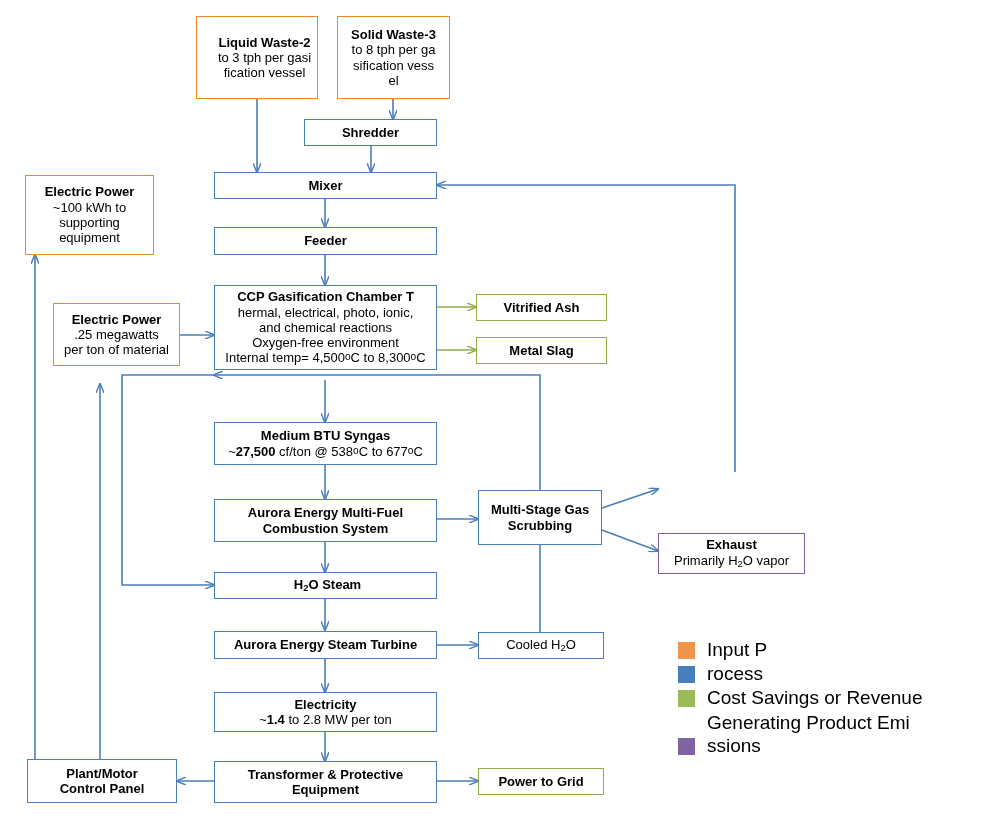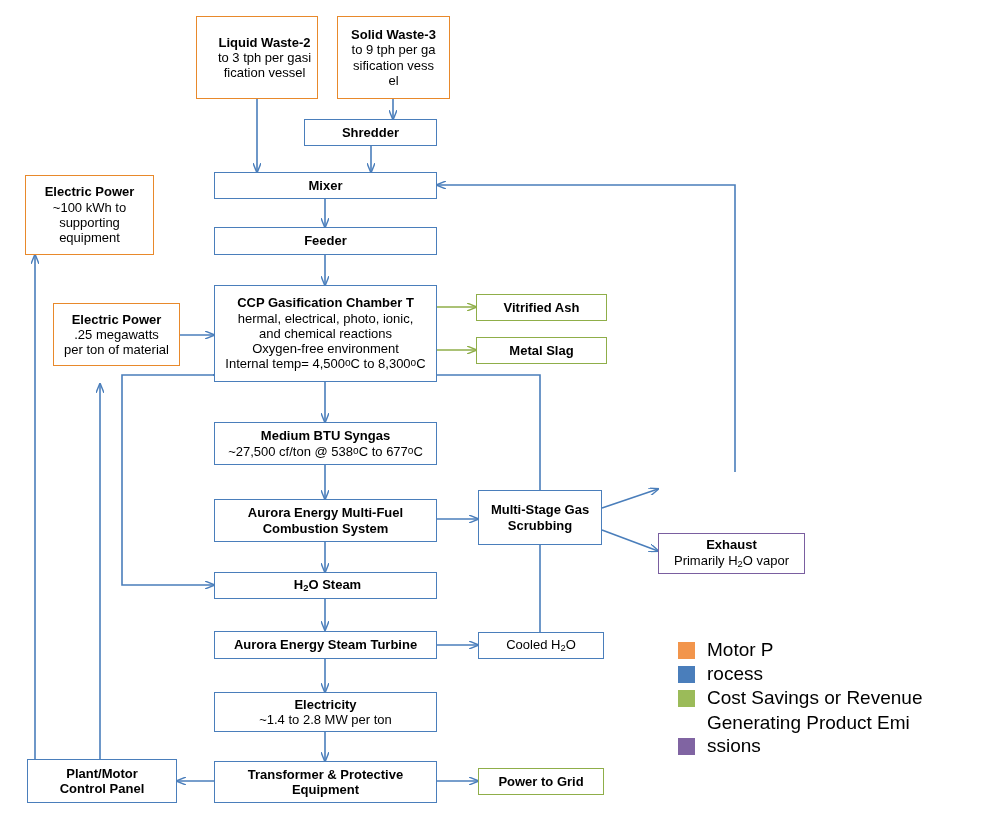--- a/index.html
+++ b/index.html
@@ -20,21 +20,21 @@
     align-items:center;
     justify-content:center;
     text-align:center;
     background:#ffffff;
     line-height:1.18;
     font-size:13px;
     padding:2px 4px;
   }
   .node .ttl{font-weight:bold;}
   .node .sub{font-weight:normal;}
-  .node .sub b{font-weight:normal;}
+  .node .sub b{font-weight:bold;}
 
   .b-blue{border:1.3px solid #4A7EBB;}
   .b-orange{border:1.3px solid #E8892B;}
   .b-green{border:1.3px solid #8FAE49;}
   .b-purple{border:1.3px solid #7A5EA0;}
 
   
   #legend{position:absolute;left:678px;top:638px;width:310px;}
   .lg-row{display:flex;align-items:flex-start;margin-bottom:1px;}
   .lg-sw{width:17px;height:17px;flex:0 0 17px;margin-right:12px;margin-top:4px;}
@@ -115,21 +115,21 @@
   </svg>
 
   <div class="node b-orange" style="left:196px;top:16px;width:122px;height:83px;padding-left:19px;">
     <span class="ttl">Liquid Waste-2</span>
     <span class="sub">to 3 tph per  gasi</span>
     <span class="sub">fication  vessel</span>
   </div>
 
   <div class="node b-orange" style="left:337px;top:16px;width:113px;height:83px;">
     <span class="ttl">Solid Waste-3</span>
-    <span class="sub">to 9 tph per  ga</span>
+    <span class="sub">to 8 tph per  ga</span>
     <span class="sub">sification  vess</span>
     <span class="sub">el</span>
   </div>
 
   <div class="node b-blue" style="left:304px;top:119px;width:133px;height:27px;align-items:center;">
     <span class="ttl">Shredder</span>
   </div>
 
   <div class="node b-blue" style="left:214px;top:172px;width:223px;height:27px;">
     <span class="ttl">Mixer</span>
@@ -145,21 +145,21 @@
     <span class="sub">supporting</span>
     <span class="sub">equipment</span>
   </div>
 
   <div class="node b-orange" style="left:53px;top:303px;width:127px;height:63px;">
     <span class="ttl">Electric Power</span>
     <span class="sub">.25 megawatts</span>
     <span class="sub">per ton of material</span>
   </div>
 
-  <div class="node b-blue" style="left:214px;top:285px;width:223px;height:97px;text-align:center;">
+  <div class="node b-blue" style="left:214px;top:285px;width:223px;height:85px;text-align:center;">
     <span class="ttl">CCP Gasification Chamber  T</span>
     <span class="sub">hermal, electrical, photo, ionic,</span>
     <span class="sub">and chemical reactions</span>
     <span class="sub">Oxygen-free environment</span>
     <span class="sub"><span>Internal temp= 4,500</span><span class="deg">o</span><span>C to 8,300</span><span class="deg">o</span><span>C</span></span>
   </div>
 
   <div class="node b-green" style="left:476px;top:294px;width:131px;height:27px;">
     <span class="ttl">Vitrified Ash</span>
   </div>
@@ -216,21 +216,21 @@
     <span class="ttl">Equipment</span>
   </div>
 
   <div class="node b-green" style="left:478px;top:768px;width:126px;height:27px;">
     <span class="ttl">Power to Grid</span>
   </div>
 
   <div id="legend">
     <div class="lg-row">
       <span class="lg-sw" style="background:#F2954C"></span>
-      <span class="lg-tx">Motor  P</span>
+      <span class="lg-tx">Input  P</span>
     </div>
     <div class="lg-row">
       <span class="lg-sw" style="background:#4A7EBB"></span>
       <span class="lg-tx">rocess</span>
     </div>
     <div class="lg-row">
       <span class="lg-sw" style="background:#9BBB59"></span>
       <span class="lg-tx">Cost Savings or Revenue</span>
     </div>
     <div class="lg-cont">Generating Product  Emi</div>

